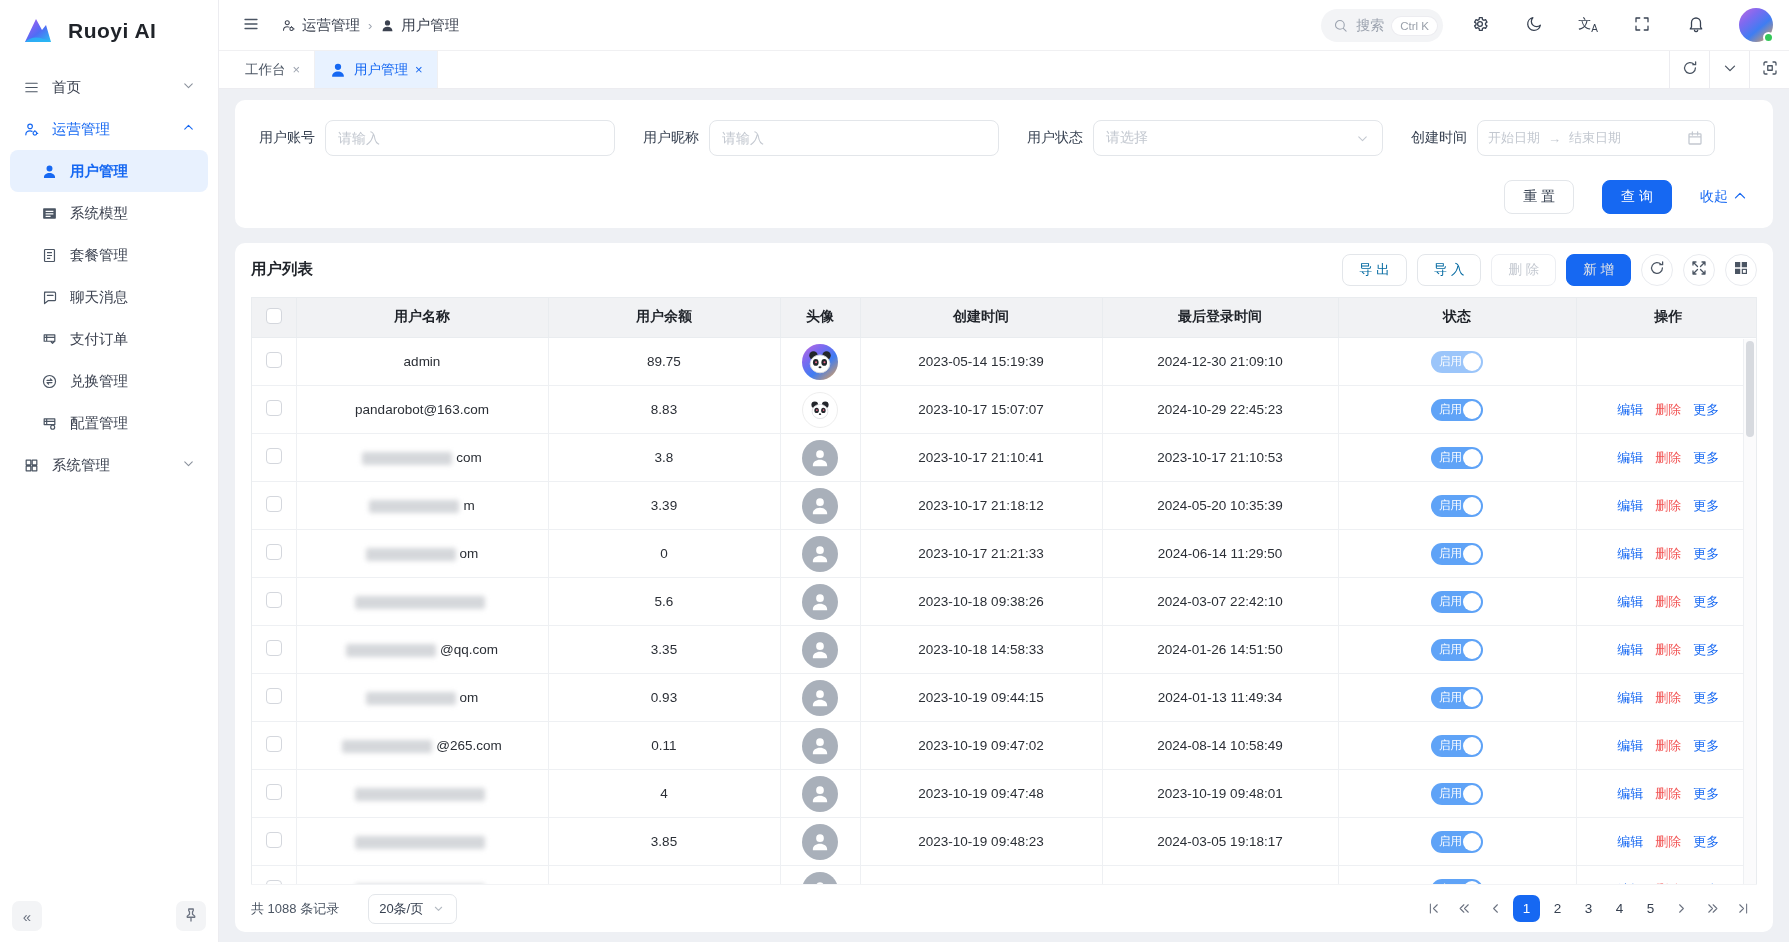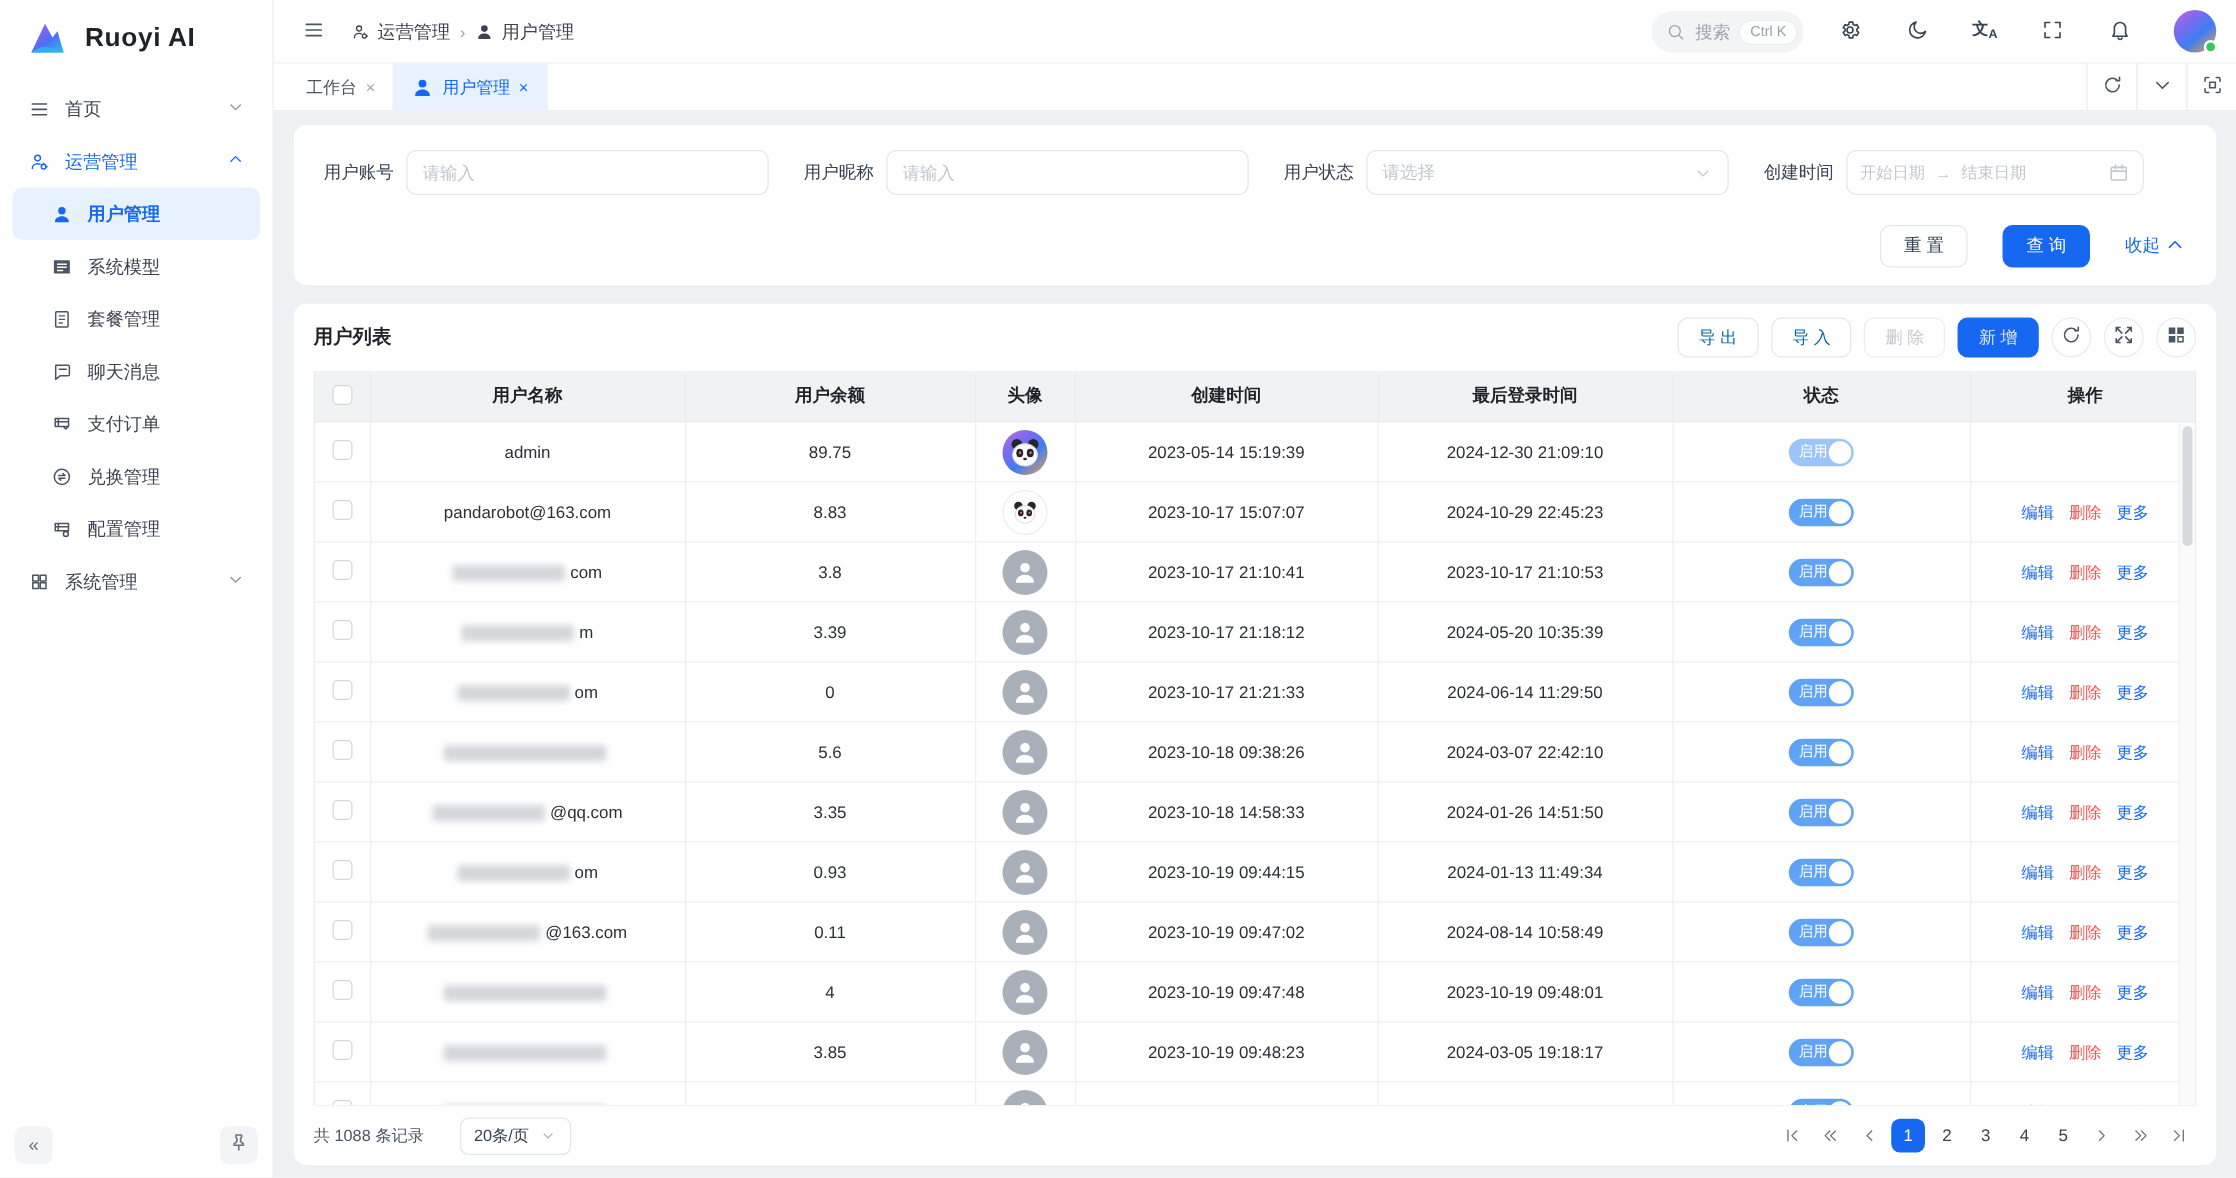--- a/index.html
+++ b/index.html
@@ -42,21 +42,21 @@
   .crumb .ico { color:#3c4250; display:flex; }
   .crumb-sep { color:#9ca3af; font-size:13px; }
   .topbar-right { margin-left:auto; display:flex; align-items:flex-end; gap:20px; }
   .search-pill { display:flex; align-items:center; gap:8px; background:#f3f4f6; border-radius:17px;
     height:33px; padding:0 6px 0 12px; color:#9ca3af; cursor:pointer; min-width:118px; }
   .search-pill .ico { display:flex; color:#9ca3af; }
   .kbd { background:#fff; border-radius:11px; font-size:11.5px; color:#9aa1ab;
     padding:3px 8px; box-shadow:0 0 0 1px #ececf0; }
   .tbtn { width:34px; height:34px; display:flex; align-items:center; justify-content:center;
     color:#374151; cursor:pointer; border-radius:8px; }
-  .lang-ico { font-size:13px; font-weight:bold; line-height:1; }
+  .lang-ico { font-size:13px; font-weight:normal; line-height:1; }
   .lang-ico i { font-style:normal; font-size:10px; vertical-align:sub; }
   .avatar-wrap { position:relative; width:34px; height:34px; margin-left:6px; cursor:pointer; }
   .avatar-wrap .dot { position:absolute; right:-1px; bottom:-1px; width:11px; height:11px;
     background:#34c759; border:2px solid #fff; border-radius:50%; }
 
   
   .tabbar { height:38px; background:#fff; border-bottom:1px solid #ececf0;
     display:flex; align-items:stretch; }
   .tabs { flex:1; display:flex; align-items:stretch; padding-left:12px; }
   .tab { display:flex; align-items:center; gap:7px; padding:0 14px; font-size:13.5px;
@@ -664,21 +664,21 @@
                   <td>
                     <span class="acts">
                       <a>编辑</a>
                       <a class="danger">删除</a>
                       <a>更多</a>
                     </span>
                   </td>
                 </tr>
                 <tr>
                   <td><span class="cb"></span></td>
-                  <td><span class="redact" style="width: 90px;"></span><span>@163.com</span></td>
+                  <td><span class="redact" style="width: 90px;"></span><span>@265.com</span></td>
                   <td>0.11</td>
                   <td><span class="avatar av-default">
                       <svg viewBox="0 0 24 24" width="22" height="22">
                         <path d="M12 12a4.2 4.2 0 1 0-4.2-4.2A4.2 4.2 0 0 0 12 12zm0 2c-4.3 0-7.8 2.6-7.8 5.9V21h15.6v-1.1c0-3.3-3.5-5.9-7.8-5.9z" fill="#fff"></path>
                       </svg>
                     </span></td>
                   <td>2023-10-19 09:47:02</td>
                   <td>2024-08-14 10:58:49</td>
                   <td><span class="toggle">
                       <span class="tg-lbl">启用</span>

